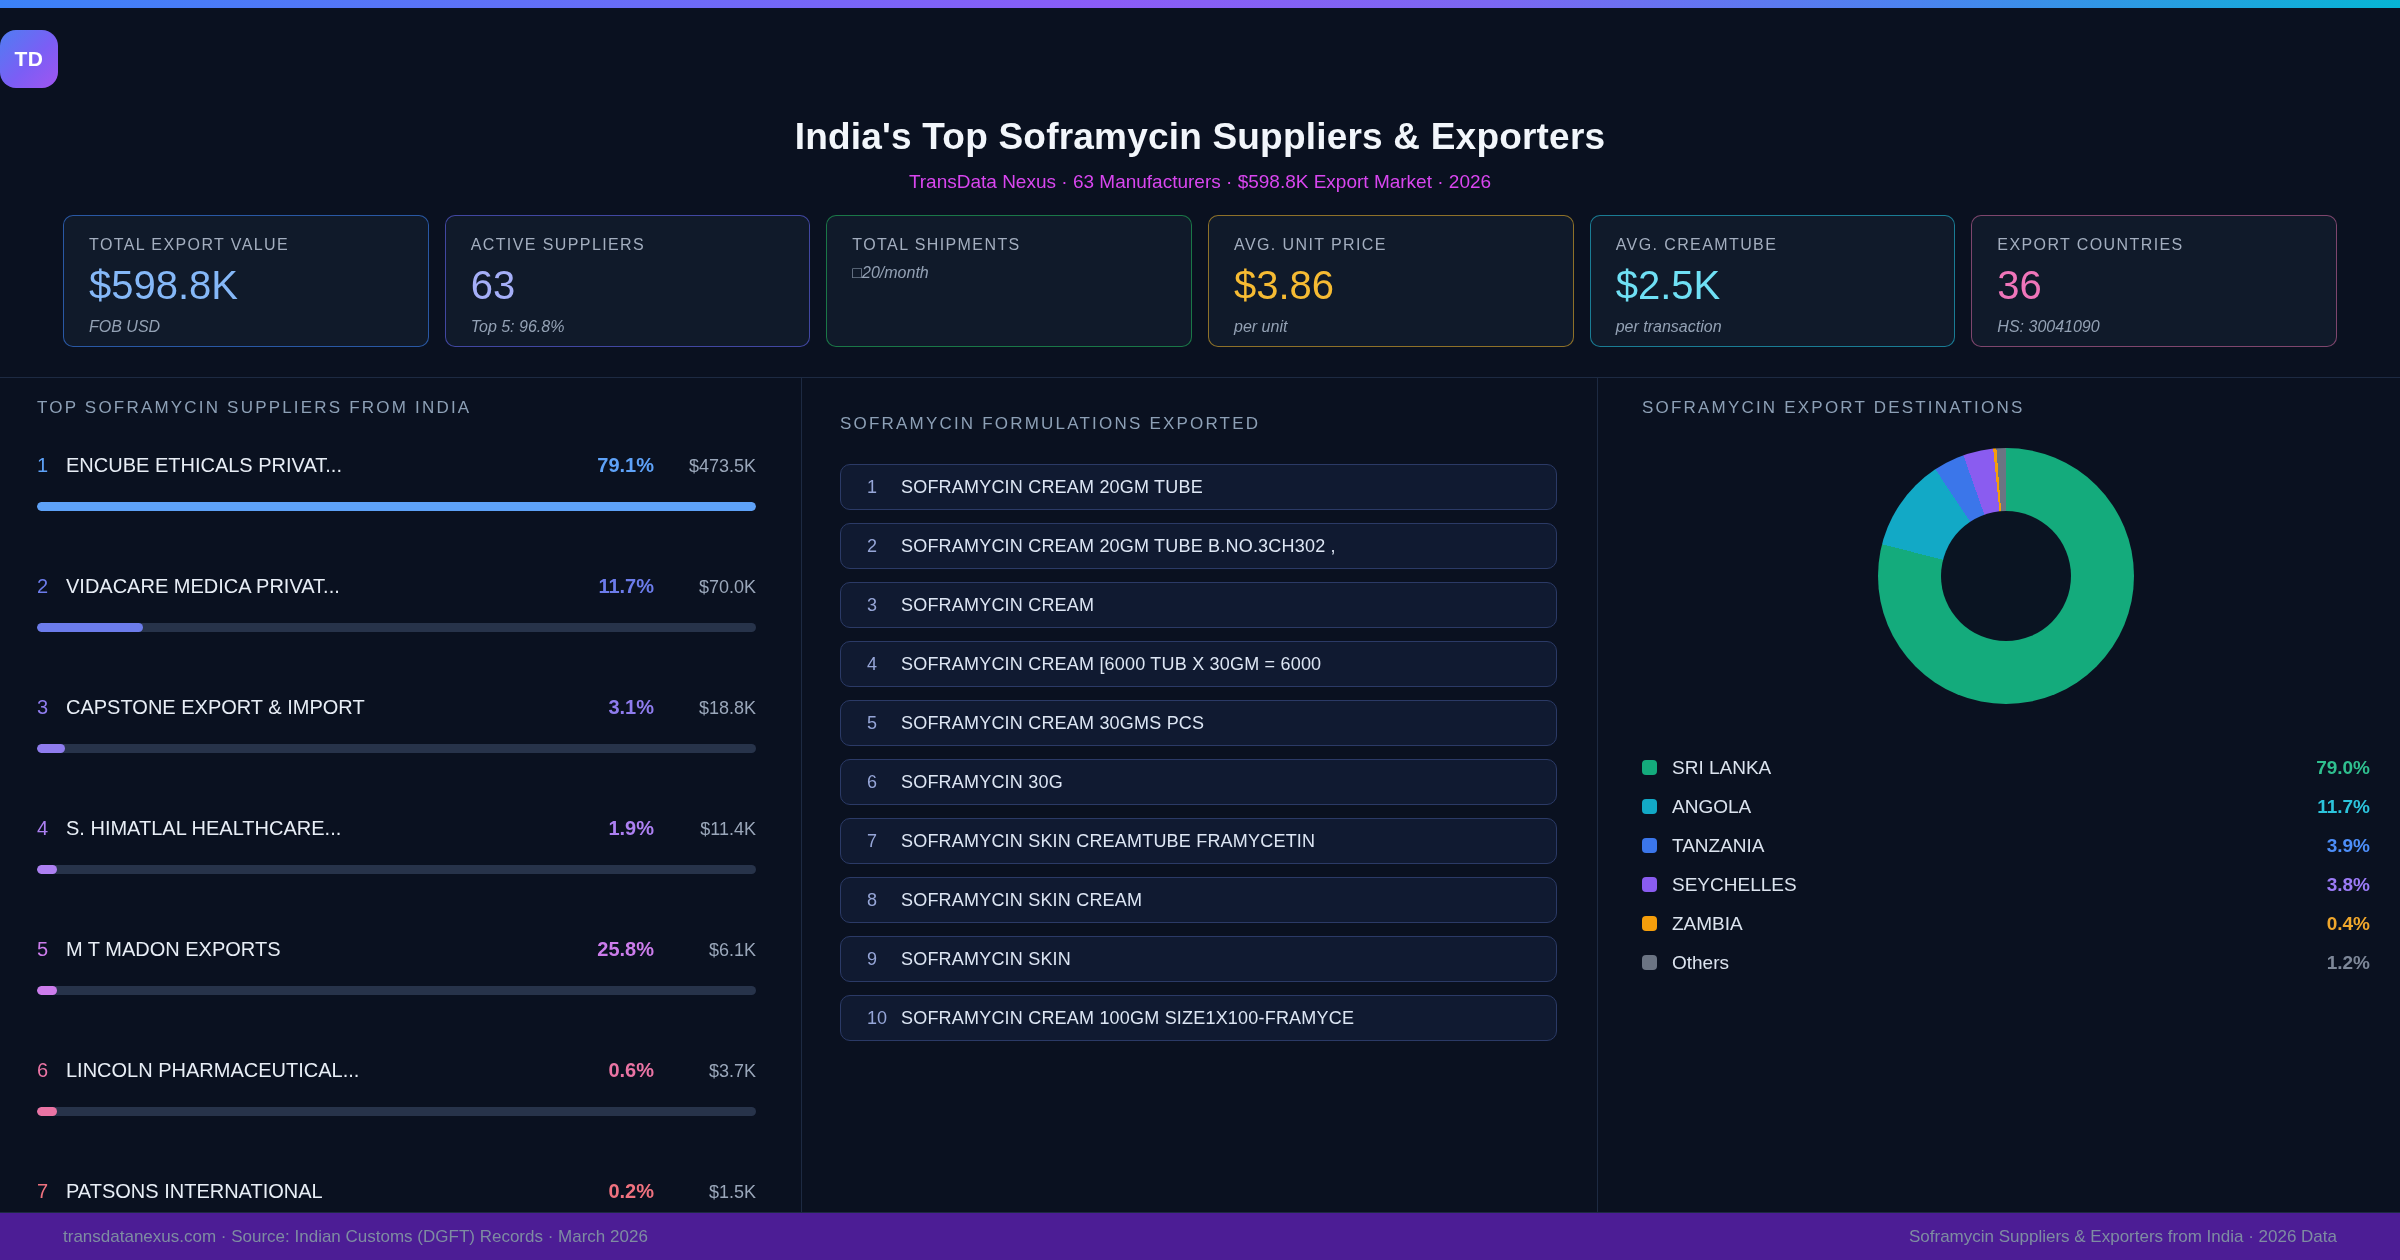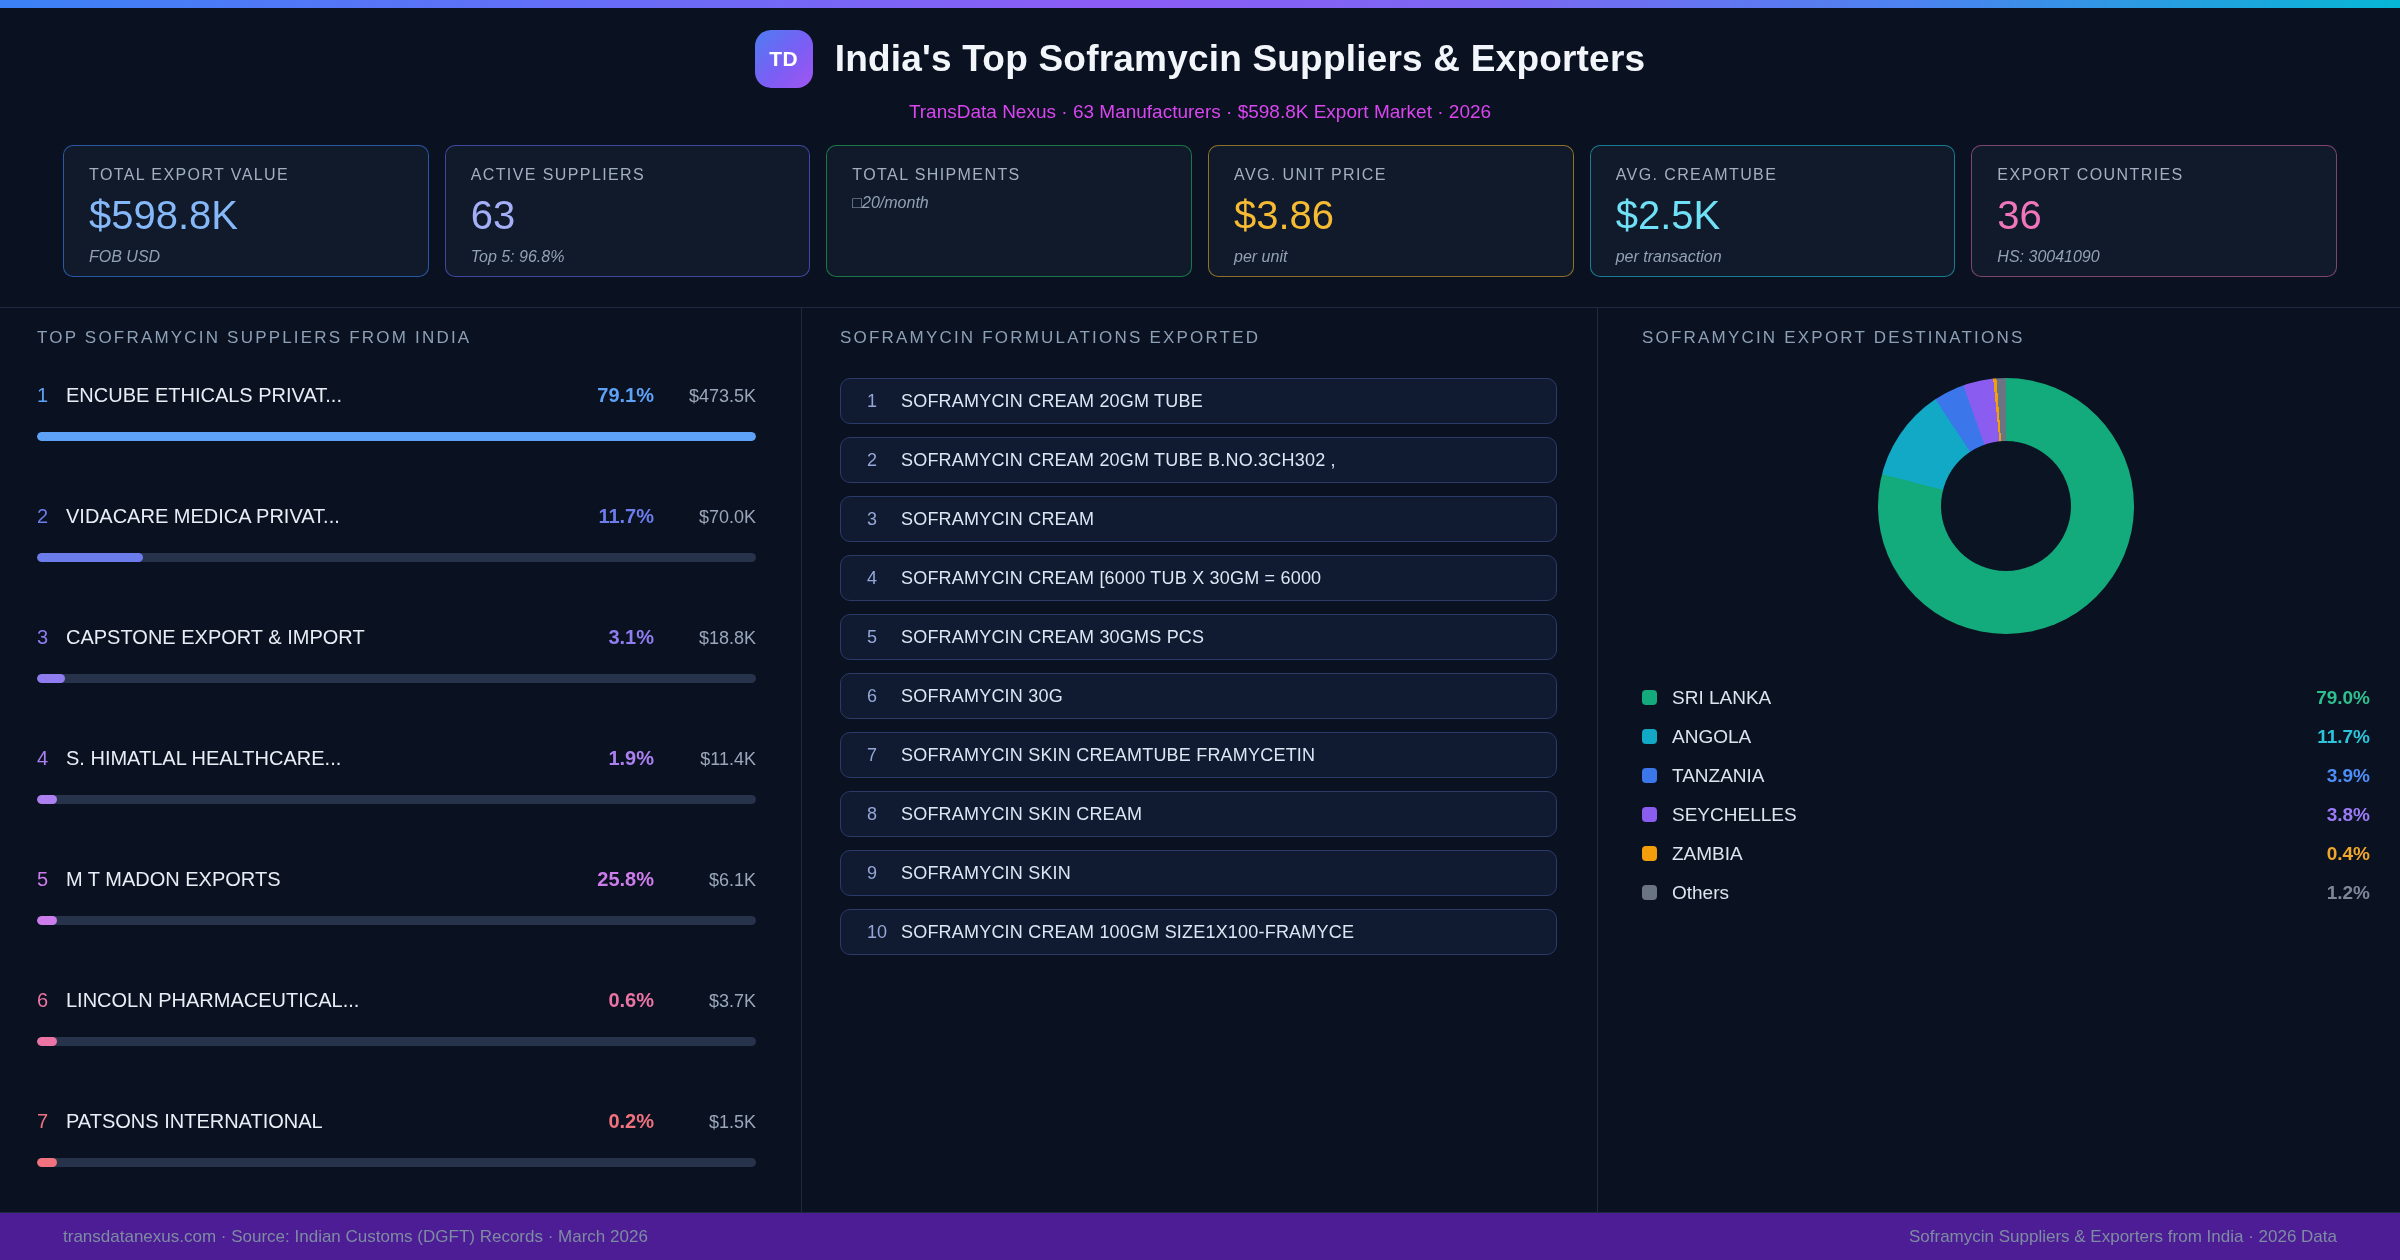--- a/index.html
+++ b/index.html
@@ -6,21 +6,21 @@
   html,body { background:#070d18; }
   body { font-family:"Liberation Sans", sans-serif; }
   .page{
     width:2400px; height:1260px; background:#0a1120;
     display:flex; flex-direction:column; overflow:hidden; position:relative;
   }
   .topbar{ height:8px; width:100%;
     background:linear-gradient(90deg,#3b82f6 0%,#8b5cf6 46%,#7c67f2 62%,#4b83ef 80%,#06b6d4 100%); }
   
   .header{ padding-top:22px; text-align:center; }
-  .title-row{ display:flex; align-items:center; justify-content:center; gap:22px; }
+  .title-row{ display:flex; justify-content:center; gap:28px;flex-direction:column; }
   .brand-badge{ width:58px; height:58px; border-radius:16px;
     background:linear-gradient(135deg,#4f7df2 0%,#7b5ef5 55%,#a155f0 100%);
     display:flex; align-items:center; justify-content:center;
     color:#fff; font-size:21px; font-weight:700; letter-spacing:.5px; }
   .page-title{ font-size:37px; font-weight:600; color:#f2f6fb; letter-spacing:.2px; }
   .subtitle{ margin-top:13px; font-size:19px; color:#d946ef; }
   
   .stats{ display:flex; gap:16px; margin:22px 63px 0 63px; }
   .stat-card{ flex:1; height:132px; background:#101a2a; border:1px solid #334155;
     border-radius:10px; padding:20px 25px; }
@@ -29,21 +29,21 @@
   .stat-sub{ font-size:16px; color:#93a1b4; margin-top:10px;font-style:italic; }
   
   .main{ flex:1; margin-top:30px; border-top:1px solid #1d2a42; display:flex; min-height:0; }
   .col{ padding-top:20px; }
   .col1{ width:801px; padding-left:37px; padding-right:45px; }
   .col2{ width:797px; border-left:1px solid #1d2a42; border-right:1px solid #1d2a42;
          padding-left:38px; padding-right:40px; }
   .col3{ flex:1; padding-left:44px; padding-right:30px; }
   .section-title{ font-size:17px; letter-spacing:2.2px; color:#8da0b6; }
   .col1 .section-title{ margin-bottom:36px; }
-  .col2 .section-title{ margin-bottom:30px; }
+  .col2 .section-title{ margin-bottom:30px;margin-top:16px; }
   
   .supplier-row{ margin-bottom:64px; }
   .supplier-top{ display:flex; align-items:baseline; }
   .supplier-rank{ width:26px; font-size:20px; font-weight:500; }
   .supplier-name{ font-size:20px; color:#e8eef6; margin-left:3px; }
   .supplier-pct{ margin-left:auto; font-size:20px; font-weight:600; }
   .supplier-value{ font-size:18px; color:#9aa7ba; margin-left:16px; min-width:86px; text-align:right; }
   .supplier-bar{ margin-top:25px; height:9px; border-radius:5px; background:#27334a; overflow:hidden; }
   .supplier-fill{ height:100%; border-radius:5px; min-width:20px; }
   

